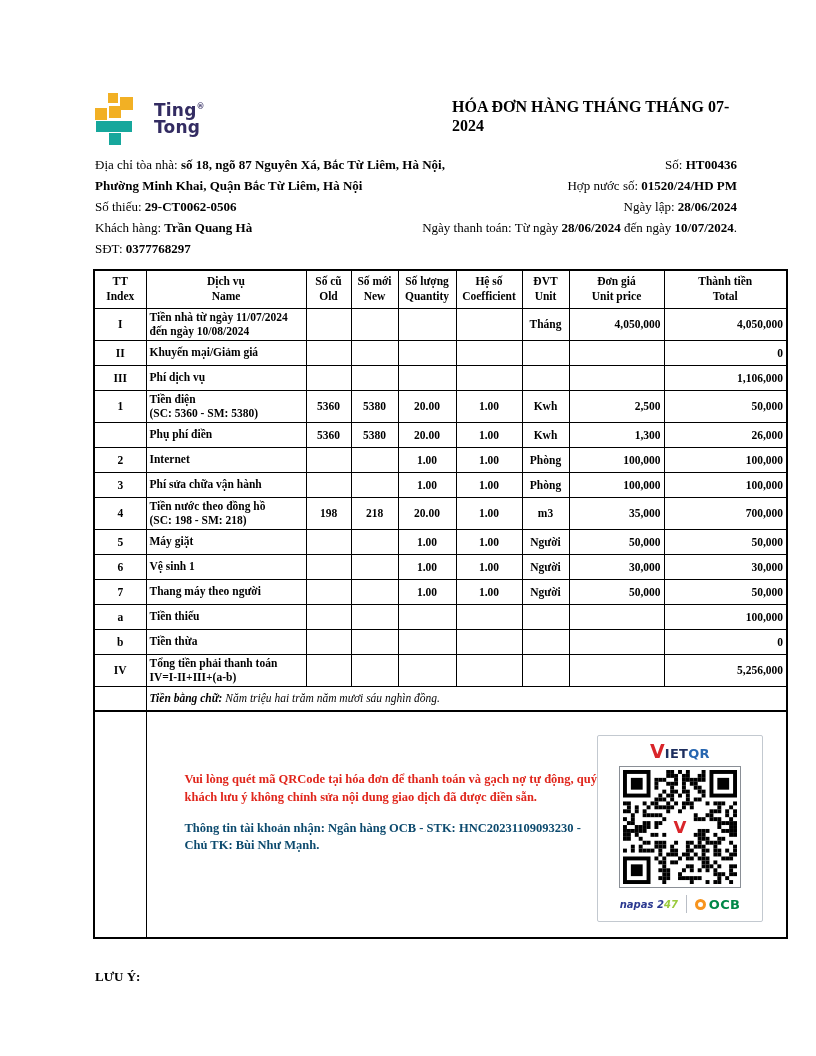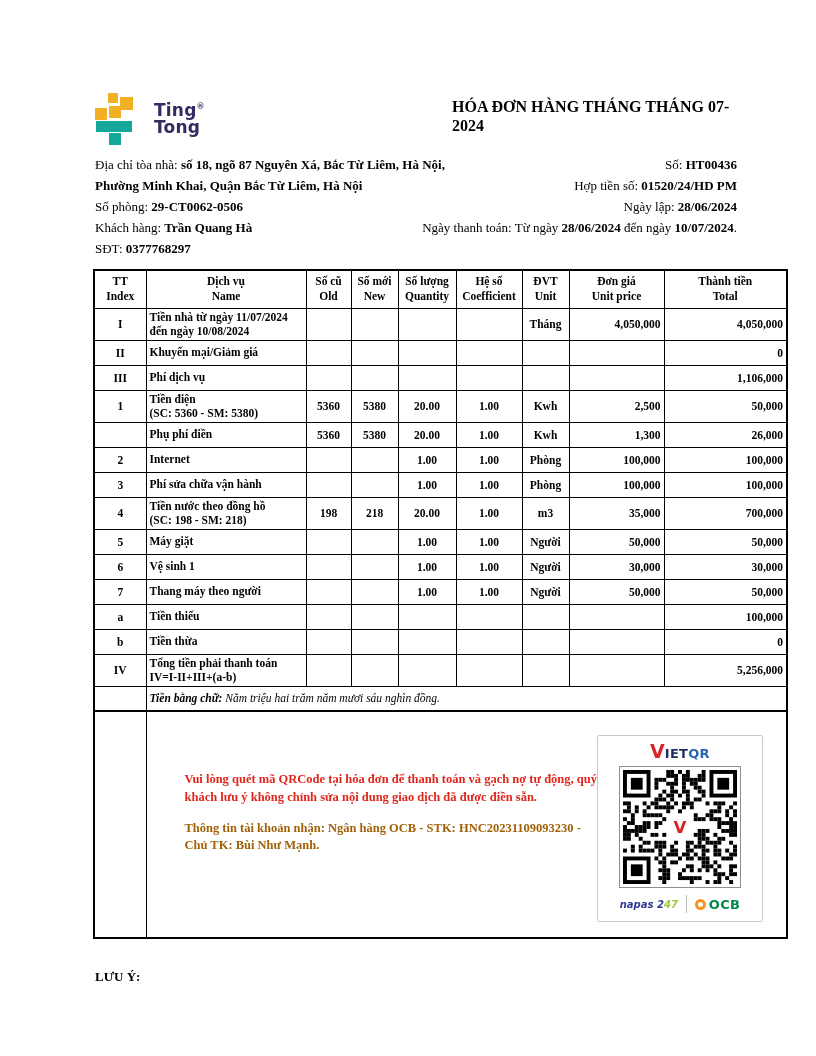--- a/index.html
+++ b/index.html
@@ -64,21 +64,21 @@
   tr.row-words { height: 25px; }
   tr.row-words td { border-bottom: 2px solid #000; }
   td.words-cell { font-weight: normal; font-style: italic; padding-left: 35px; font-size: 11.5px; }
   td.words-cell b { font-weight: normal; }
 
   tr.row-qr { height: 228px; }
   td.qr-big-cell { padding: 0; font-weight: normal; vertical-align: top; }
   .pay-wrap { display: flex; align-items: flex-start; padding: 22px 16px 14px 35px; height: 100%; }
   .pay-text { width: 428px; padding-top: 36px; font-size: 12.5px; line-height: 1.42; }
   .pay-warning { color: var(--red_text); text-align: justify; margin-bottom: 13px; }
-  .pay-account { color: #a16207; text-align: left; }
+  .pay-account { color: #0c4a6e; text-align: left; }
   .pay-account b { font-weight: bold; }
 
   .qr-card {
     margin-left: auto; margin-right: 4px; width: 166px;
     background: #fff; border: 1px solid #c3c9d0; border-radius: 2px;
     padding: 6px 9px 8px 9px; text-align: center; flex: none;
   }
   .vietqr-logo { font-family: "DejaVu Sans", sans-serif; line-height: 1; margin-bottom: 5px; }
   .vietqr-logo .v  { color: var(--vietqr_red);  font-size: 19px; font-weight: bold; }
   .vietqr-logo .iet{ color: var(--vietqr_navy); font-size: 13px; font-weight: bold; letter-spacing: 0.3px; }
@@ -121,24 +121,24 @@
     <div class="doc-title">HÓA ĐƠN HÀNG THÁNG THÁNG 07-2024</div>
   </div>
 
   <div class="info" id="info-block">
       <div class="info-line">
         <span><span>Địa chỉ tòa nhà: </span><b>số 18, ngõ 87 Nguyên Xá, Bắc Từ Liêm, Hà Nội,</b></span>
         <span><span>Số: </span><b>HT00436</b></span>
       </div>
       <div class="info-line">
         <span><span></span><b>Phường Minh Khai, Quận Bắc Từ Liêm, Hà Nội</b></span>
-        <span><span>Hợp tiền số: </span><b>01520/24/HD PM</b></span>
+        <span><span>Hợp nước số: </span><b>01520/24/HD PM</b></span>
       </div>
       <div class="info-line">
-        <span><span>Số phòng: </span><b>29-CT0062-0506</b></span>
+        <span><span>Số thiếu: </span><b>29-CT0062-0506</b></span>
         <span><span>Ngày lập: </span><b>28/06/2024</b></span>
       </div>
       <div class="info-line">
         <span><span>Khách hàng: </span><b>Trần Quang Hà</b></span>
         <span><span>Ngày thanh toán: Từ ngày </span><b>28/06/2024</b><span> đến ngày </span><b>10/07/2024</b><span>.</span></span>
       </div>
       <div class="info-line">
         <span><span>SĐT: </span><b>0377768297</b></span>
         <span></span>
       </div>

